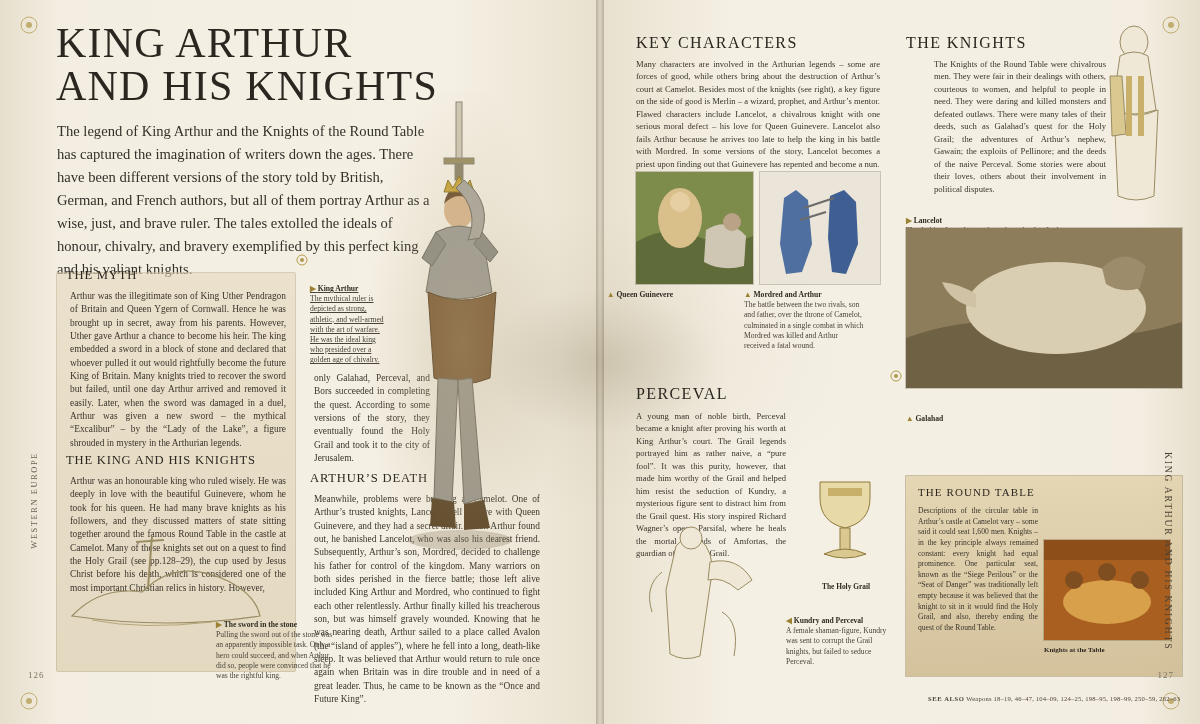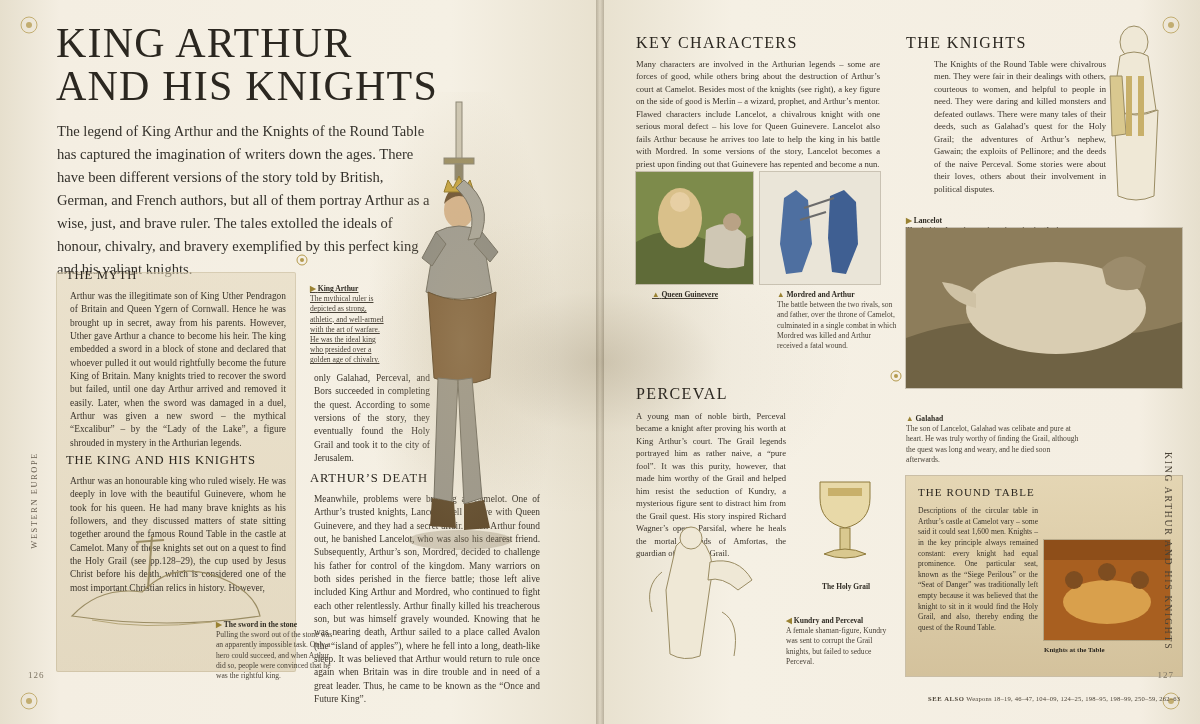--- a/index.html
+++ b/index.html
@@ -388,26 +388,26 @@
   <div class="photo" id="photo-mordred">
     <svg class="ph-inner" viewBox="0 0 120 112" preserveAspectRatio="none">
       <rect width="120" height="112" fill="#eae5d8"></rect>
       <path d="M24 26 l12 -8 l12 10 l4 44 l-10 28 l-16 2 l-6 -30Z" fill="#4e6fa0"></path>
       <path d="M70 24 l14 -6 l12 12 l2 42 l-12 30 l-14 -2 l-4 -34Z" fill="#3f5f92"></path>
       <path d="M44 36 l30 -10" stroke="#6b6b6b" stroke-width="2"></path>
       <path d="M66 40 l-26 8" stroke="#6b6b6b" stroke-width="2"></path>
     </svg>
   </div>
 
-  <div class="caption" style="left:652px; top:290px; width:114px;text-decoration:underline;">
+  <div class="caption" style="left:607px; top:290px; width:114px;">
     <span class="mark">▲</span>
     <span class="ct">Queen Guinevere</span>
   </div>
 
-  <div class="caption" style="left:777px; top:290px; width:120px;font-family:Liberation Serif, serif;">
+  <div class="caption" style="left:744px; top:290px; width:120px;font-family:Liberation Serif, serif;">
     <span class="mark">▲</span>
     <span class="ct">Mordred and Arthur</span>
     <div>The battle between the two rivals, son and father, over the throne of Camelot, culminated in a single combat in which Mordred was killed and Arthur received a fatal wound.</div>
   </div>
 
   <div class="sec-head" id="perceval-head">PERCEVAL</div>
   <div class="rcol" id="perceval-body">A young man of noble birth, Perceval became a knight after proving his worth at King Arthur’s court. The Grail legends portrayed him as rather naive, a “pure fool”. It was this purity, however, that made him worthy of the Grail and helped him resist the seduction of Kundry, a mysterious figure sent to distract him from the Grail quest. His story inspired Richard Wagner’s opera, Parsifal, where he heals the mortal wounds of Amfortas, the guardian of the Holy Grail.</div>
 
   <div id="grail-fig">
     <svg width="110" height="110" viewBox="0 0 110 110">
@@ -463,21 +463,20 @@
       <ellipse cx="150" cy="80" rx="90" ry="46" fill="#d9cdb2"></ellipse>
       <path d="M70 80 q-26 -6 -34 -26 q18 2 34 12Z" fill="#cfc2a5"></path>
       <circle cx="210" cy="56" rx="18" ry="18" fill="#b7a684"></circle>
       <path d="M196 40 q22 -22 44 -2 l-6 22 q-18 6 -34 -4Z" fill="#9c8c6c"></path>
     </svg>
   </div>
 
   <div class="caption" style="left:906px; top:414px; width:176px;">
     <span class="mark">▲</span>
     <span class="ct">Galahad</span>
-    <div>The son of Lancelot, Galahad was celibate and pure at heart. He was truly worthy of finding the Grail, although the quest was long and weary, and he died soon afterwards.</div>
   </div>
 
   <div class="round-panel"></div>
   <div class="sec-head" id="round-head">THE ROUND TABLE</div>
   <div class="rcol" id="round-body">Descriptions of the circular table in Arthur’s castle at Camelot vary – some said it could seat 1,600 men. Knights – in the key principle always remained constant: every knight had equal prominence. One particular seat, known as the “Siege Perilous” or the “Seat of Danger” was traditionally left empty because it was believed that the knight to sit in it would find the Holy Grail, and also, thereby ending the quest of the Round Table.</div>
 
   <div class="photo" id="photo-roundtable">
     <svg class="ph-inner" viewBox="0 0 126 100" preserveAspectRatio="none">
       <rect width="126" height="100" fill="#a85f20"></rect>
       <ellipse cx="63" cy="62" rx="44" ry="22" fill="#d9a04c"></ellipse>

